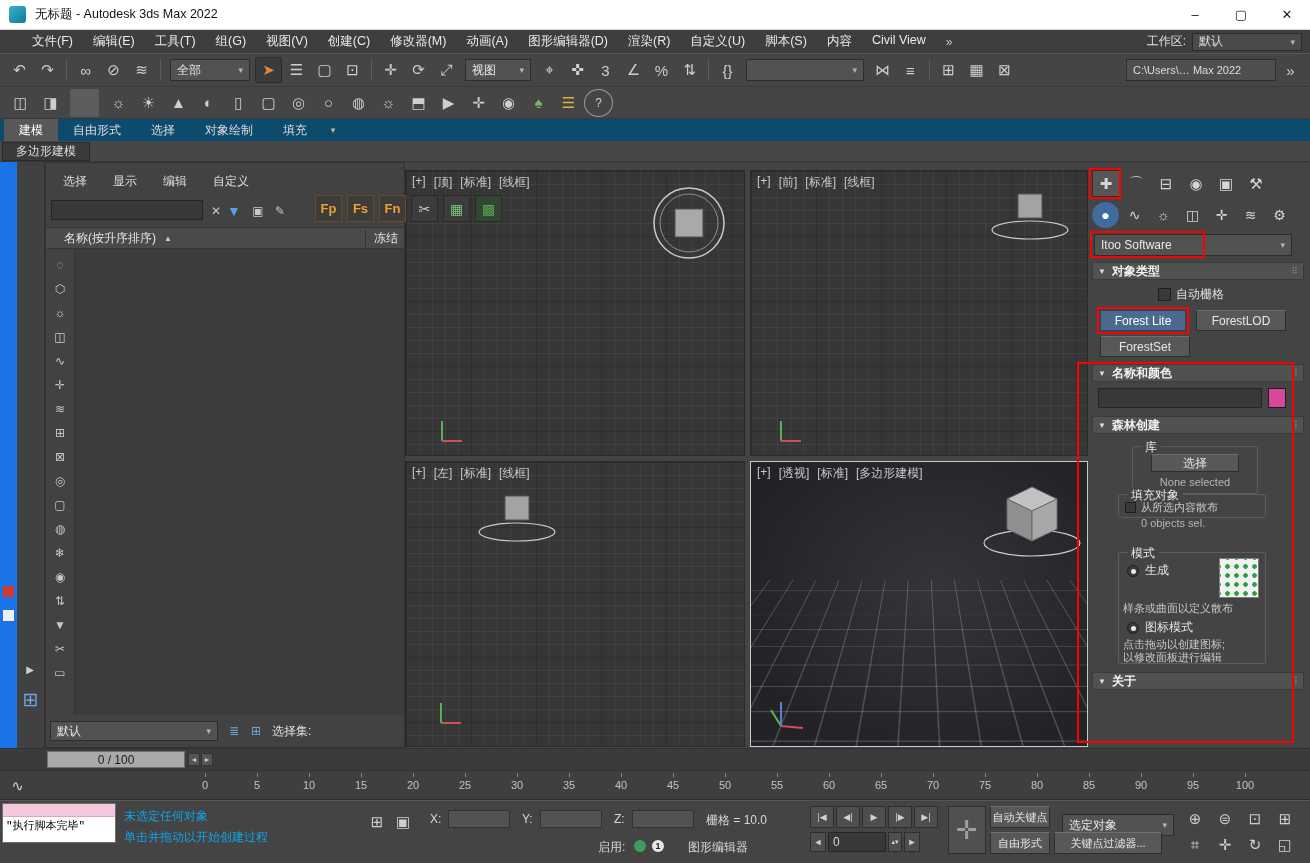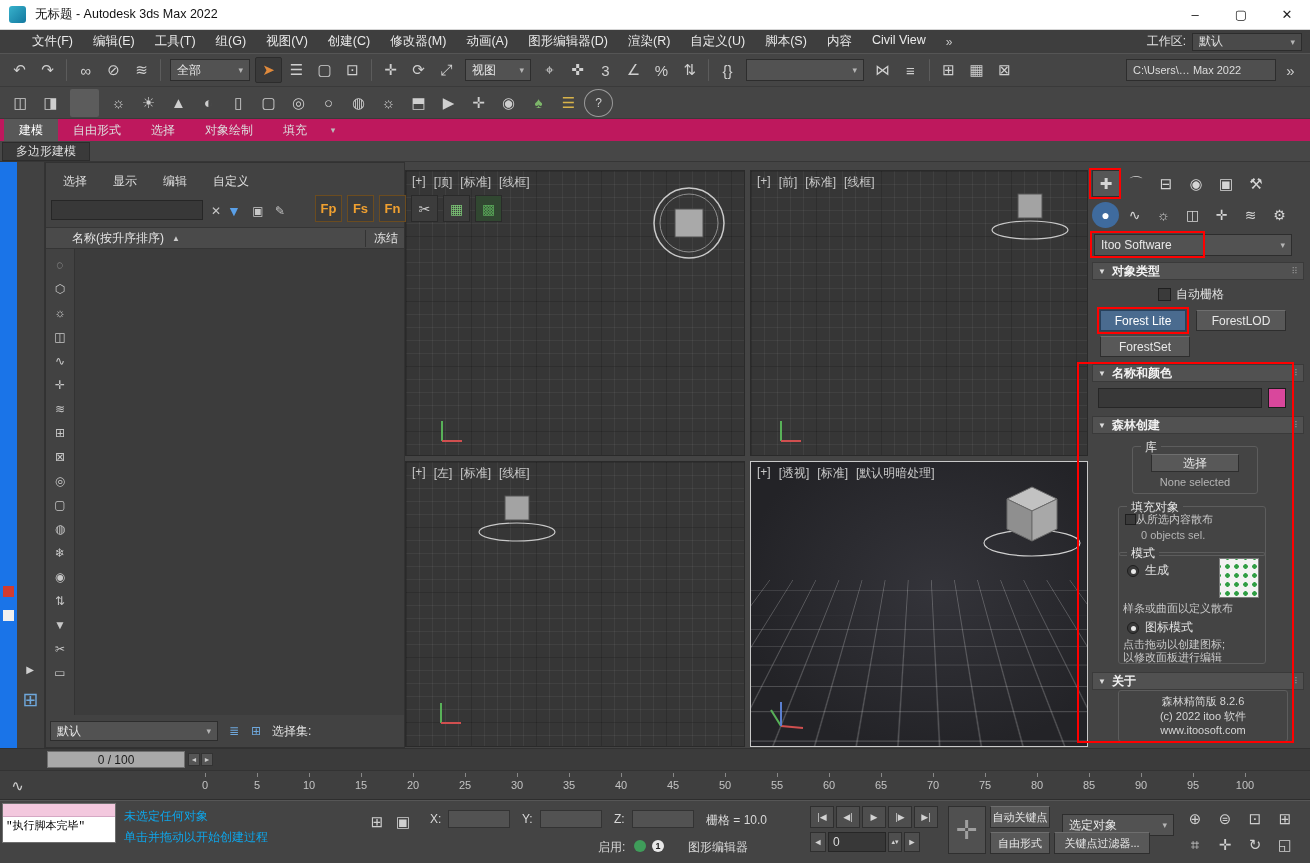--- a/index.html
+++ b/index.html
@@ -25,38 +25,38 @@
 .toolbar2{position:absolute;left:0;top:87px;width:1310px;height:32px;background:#454545;border-bottom:1px solid #3a3a3a;display:flex;align-items:center;padding:0 6px;gap:2px}
 .tb-group{display:flex;align-items:center;gap:1px}
 .ic{width:27px;height:26px;display:flex;align-items:center;justify-content:center;color:#cfcfcf;font-size:15px;border-radius:2px;flex:none}
 .ic.sep{width:1px;height:22px;background:#5c5c5c;margin:0 4px}
 .ic.hot{color:#e08a3c;background:#3a3a3a;border:1px solid #2c2c2c}
 .ic.green{color:#7db66a}.ic.gold{color:#d8b34a}
 .ic.round{border:1px solid #9a9a9a;border-radius:50%;width:20px;height:20px;font-size:12px}
 .dd{height:22px;background:#525252;border:1px solid #2d2d2d;display:flex;align-items:center;justify-content:space-between;padding:0 6px;color:#e8e8e8;margin:0 4px;flex:none}
 .path-field{margin-left:auto;width:150px;height:22px;background:#4f4f4f;border:1px solid #2d2d2d;color:#ddd;font-size:11px;display:flex;align-items:center;padding:0 6px;white-space:nowrap;overflow:hidden}
 
-.ribbon-tabs{position:absolute;left:0;top:119px;width:1310px;height:22px;background:#be185d;display:flex;align-items:stretch;padding-left:4px}
+.ribbon-tabs{position:absolute;left:0;top:119px;width:1310px;height:22px;background:#0c4a6e;display:flex;align-items:stretch;padding-left:4px}
 .rtab{padding:3px 15px;color:#ddd}
 .rtab.active{background:#585858;color:#fff}
 .rib-caret{width:22px;display:flex;align-items:center;justify-content:center;color:#bbb;font-size:9px}
 .ribbon-sub{position:absolute;left:0;top:141px;width:1310px;height:21px;background:#474747;border-bottom:1px solid #363636}
 .subtab{position:absolute;left:2px;top:1px;width:88px;height:19px;background:#3a3a3a;border:1px solid #2c2c2c;display:flex;align-items:center;justify-content:center;color:#ddd}
 
 .blue-strip{position:absolute;left:0;top:162px;width:17px;height:586px;background:#1a74e8}
 .bs-ic{position:absolute;left:3px;width:11px;height:11px}
 .layout-bar{position:absolute;left:17px;top:162px;width:28px;height:586px;background:#414141;border-right:1px solid #333}
 
 .explorer{position:absolute;left:45px;top:162px;width:360px;height:586px;background:#424242;border:1px solid #323232}
 .etabs{position:absolute;left:4px;top:8px;display:flex}
 .etab{padding:2px 13px;color:#ddd}
 .inp{background:#383838;border:1px solid #262626;color:#ddd;height:20px;font-size:12px;padding:0 4px}
 .sic{width:20px;height:20px;display:flex;align-items:center;justify-content:center;color:#c8c8c8;font-size:12px}
 .funnel-blue{color:#5aa0e8}
-.ehdr{position:absolute;left:0;top:64px;width:358px;height:22px;background:#4a4a4a;border-top:1px solid #353535;border-bottom:1px solid #353535;display:flex;align-items:center;padding-left:26px;color:#e5e5e5}
+.ehdr{position:absolute;left:0;top:64px;width:358px;height:22px;background:#4a4a4a;border-top:1px solid #353535;border-bottom:1px solid #353535;display:flex;align-items:center;padding-left:18px;color:#e5e5e5}
 .ehdr .sort{font-size:8px;margin-left:8px;color:#ccc}
 .ehdr .frozen{position:absolute;right:6px;border-left:1px solid #333;padding-left:8px}
 .side-icons{position:absolute;left:1px;top:90px;width:26px;display:flex;flex-direction:column;align-items:center}
 .side-icons .sic{height:24px}
 .elist{position:absolute;left:28px;top:86px;width:330px;height:466px;background:#3c3c3c;border-left:1px solid #333}
 .ebottom{position:absolute;left:0;top:554px;width:358px;height:28px;display:flex;align-items:center;padding-left:4px;gap:6px}
 .blue{color:#6fa8dc}
 
 .forest-toolbar{position:absolute;left:315px;top:195px;display:flex;gap:5px;z-index:20}
 .fic{width:27px;height:27px;display:flex;align-items:center;justify-content:center;background:#3c3c3c;border:1px solid #2a2a2a;color:#cfcfcf;font-size:14px}
@@ -374,21 +374,21 @@
       <line x1="8" y1="32" x2="28" y2="32" stroke="#d04f4f" stroke-width="2"></line>
     </svg>
   </div>
 
   <div class="vp persp active" style="left:345px;top:299px;width:338px;height:286px">
     <div class="floor"></div>
     <div class="vp-label">
       <span>[+]</span>
       <span>[透视]</span>
       <span>[标准]</span>
-      <span>[默认明暗处理]</span>
+      <span>[多边形建模]</span>
     </div>
     <svg class="abs" style="left:226px;top:15px" width="110" height="92">
       <ellipse cx="55" cy="66" rx="48" ry="13" fill="none" stroke="#cfcfcf" stroke-width="1.2"></ellipse>
       <polygon points="30,22 55,10 80,22 55,34" fill="#c2c2c2" stroke="#6b6b6b"></polygon>
       <polygon points="30,22 55,34 55,64 30,52" fill="#8f8f8f" stroke="#6b6b6b"></polygon>
       <polygon points="55,34 80,22 80,52 55,64" fill="#a8a8a8" stroke="#6b6b6b"></polygon>
     </svg>
     <svg class="abs" style="left:16px;top:232px" width="44" height="44">
       <line x1="14" y1="32" x2="36" y2="34" stroke="#d04f4f" stroke-width="2"></line>
       <line x1="14" y1="32" x2="4" y2="16" stroke="#58b158" stroke-width="2"></line>
@@ -447,23 +447,23 @@
     <span>森林创建</span>
     <span class="grip">⠿</span>
   </div>
 
   <div class="grp" style="left:44px;top:284px;width:126px;height:48px">
     <span class="grp-label">库</span>
     <div class="btn" style="position:absolute;left:18px;top:7px;width:88px;height:18px">选择</div>
     <div class="hint" style="left:0;right:0;top:29px;text-align:center;color:#b5b5b5">None selected</div>
   </div>
 
-  <div class="grp" style="left:30px;top:344px;width:148px;height:50px">
+  <div class="grp" style="left:30px;top:332px;width:148px;height:24px">
     <span class="grp-label">填充对象</span>
-    <div style="position:absolute;left:6px;top:5px;display:flex;align-items:center">
+    <div style="position:absolute;left:6px;top:5px;display:flex;gap:5px;align-items:center">
       <span class="cb" style="width:11px;height:11px"></span>
       <span class="hint" style="position:static">从所选内容散布</span>
     </div>
     <div class="hint" style="left:22px;top:22px;color:#b5b5b5">0 objects sel.</div>
   </div>
 
   <div class="grp" style="left:30px;top:390px;width:148px;height:112px">
     <span class="grp-label">模式</span>
     <div style="position:absolute;left:8px;top:9px;display:flex;gap:6px;align-items:center">
       <span class="radio on"></span>
@@ -476,25 +476,20 @@
       <span>图标模式</span>
     </div>
     <div class="hint" style="left:4px;top:84px;width:140px">点击拖动以创建图标;</div>
     <div class="hint" style="left:4px;top:97px;width:140px">以修改面板进行编辑</div>
   </div>
 
   <div class="rh" style="top:510px">
     <span class="arr">▼</span>
     <span>关于</span>
     <span class="grip">⠿</span>
-  </div>
-  <div class="grp" style="left:30px;top:528px;width:170px;height:52px">
-    <div class="about-line" style="top:3px">森林精简版 8.2.6</div>
-    <div class="about-line" style="top:18px">(c) 2022 itoo 软件</div>
-    <div class="about-line" style="top:33px">www.itoosoft.com</div>
   </div>
 </div>
 
 <div class="red-box" style="left:1089px;top:168px;width:32px;height:31px"></div>
 <div class="red-box" style="left:1090px;top:231px;width:115px;height:27px"></div>
 <div class="red-box" style="left:1097px;top:307px;width:92px;height:27px"></div>
 <div class="red-box" style="left:1077px;top:362px;width:217px;height:381px"></div>
 
 <div class="timeslider">
   <div class="ts-thumb">0 / 100</div>
@@ -567,21 +562,21 @@
     <div class="pbtn" style="width:16px;height:20px">►</div>
   </div>
 
   <div class="pbtn" style="position:absolute;left:948px;top:5px;width:38px;height:48px;font-size:26px;color:#9f9f9f;background:#505050">✛</div>
   <div class="btn" style="position:absolute;left:990px;top:5px;width:60px;height:22px;font-size:11px">自动关键点</div>
   <div class="btn" style="position:absolute;left:990px;top:31px;width:60px;height:22px;font-size:11px">自由形式</div>
   <div class="dd" style="position:absolute;left:1054px;top:5px;width:112px;margin:8px">
     <span>选定对象</span>
     <span class="car">▾</span>
   </div>
-  <div class="btn" style="position:absolute;left:1054px;top:31px;width:96px;height:22px;font-size:11px">关键点过滤器...</div>
+  <div class="btn" style="position:absolute;left:1054px;top:31px;width:108px;height:22px;font-size:11px">关键点过滤器...</div>
 
   <div class="nav">
       <div class="nic">⊕</div>
       <div class="nic">⊜</div>
       <div class="nic">⊡</div>
       <div class="nic">⊞</div>
       <div class="nic">⌗</div>
       <div class="nic">✛</div>
       <div class="nic">↻</div>
       <div class="nic">◱</div>

